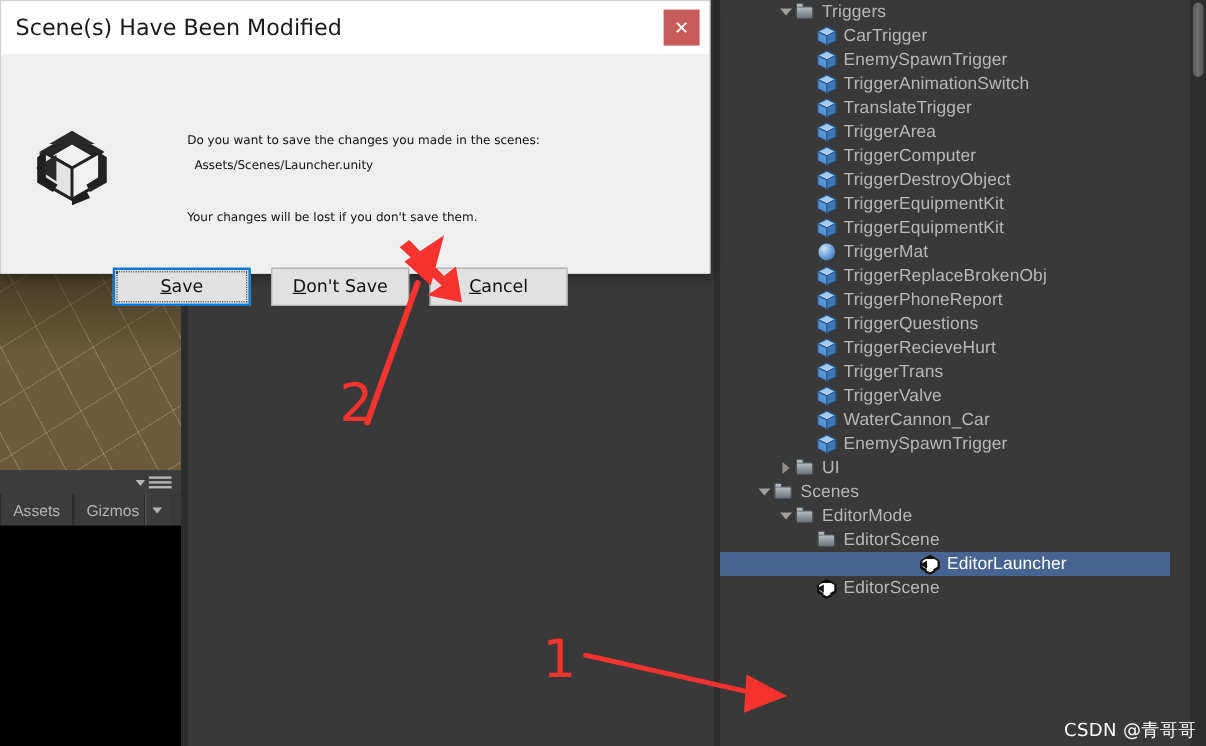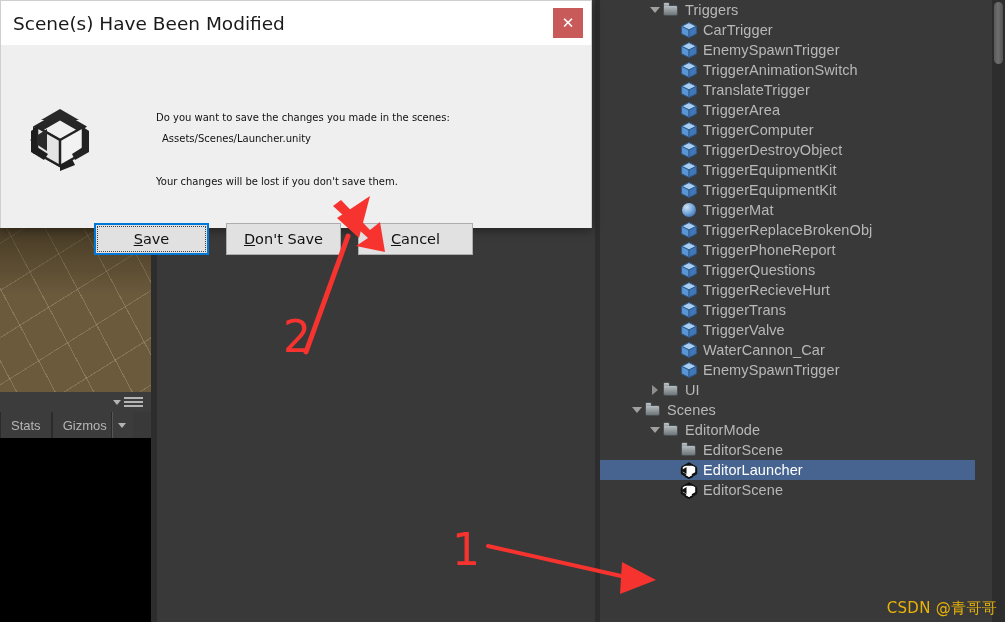--- a/index.html
+++ b/index.html
@@ -81,21 +81,21 @@
     background:#393939;overflow:hidden;
   }
   #hierarchy-left-edge{
     position:absolute;left:0;top:0;width:5px;height:622px;background:#2d2d2d;
   }
   #tree{position:absolute;left:5px;top:0;width:375px;}
   .row{
     position:relative;height:20px;display:flex;align-items:center;
     white-space:nowrap;
   }
-  .row.selected{background:#46648f;}
+  .row.selected{background:#46648f;justify-content:center;}
   .twisty{
     width:14px;height:20px;flex:0 0 14px;display:flex;align-items:center;justify-content:center;
   }
   .twisty .tri-down{
     width:0;height:0;border-left:5px solid transparent;border-right:5px solid transparent;
     border-top:6px solid #a0a0a0;
   }
   .twisty .tri-right{
     width:0;height:0;border-top:5px solid transparent;border-bottom:5px solid transparent;
     border-left:6px solid #8e8e8e;
@@ -132,21 +132,21 @@
   #h-scroll-track{
     position:absolute;right:0;top:0;width:13px;height:622px;background:#2d2d2d;
   }
   #h-scroll-thumb{
     position:absolute;right:2px;top:2px;width:9px;height:62px;border-radius:5px;
     background:linear-gradient(90deg,#5a5a5a,#6e6e6e 45%,#545454);
   }
 
   
   #watermark{
-    position:absolute;right:8px;bottom:4px;font-size:15px;color:#eab308;
+    position:absolute;right:8px;bottom:4px;font-size:15px;color:#ffffff;
     font-family:"DejaVu Sans",sans-serif;letter-spacing:.3px;
   }
 
   
   #dialog{
     position:absolute;left:0;top:0;width:592px;height:228px;
     background:#efefef;border:1px solid #cfcfcf;box-sizing:border-box;
     box-shadow:0 2px 10px rgba(0,0,0,.45);
   }
   #dialog-titlebar{
@@ -208,21 +208,21 @@
       <span class="bars">
           <i></i>
           <i></i>
           <i></i>
         </span>
     </div>
   </div>
 
   <div id="view-tabs">
     <div class="vtab">
-      <span>Stats</span>
+      <span>Assets</span>
     </div>
     <div class="vtab split">
       <span>Gizmos</span>
     </div>
     <div id="gizmos-caret">
       <span class="caret"></span>
     </div>
   </div>
 
   <div id="game-view"></div>

